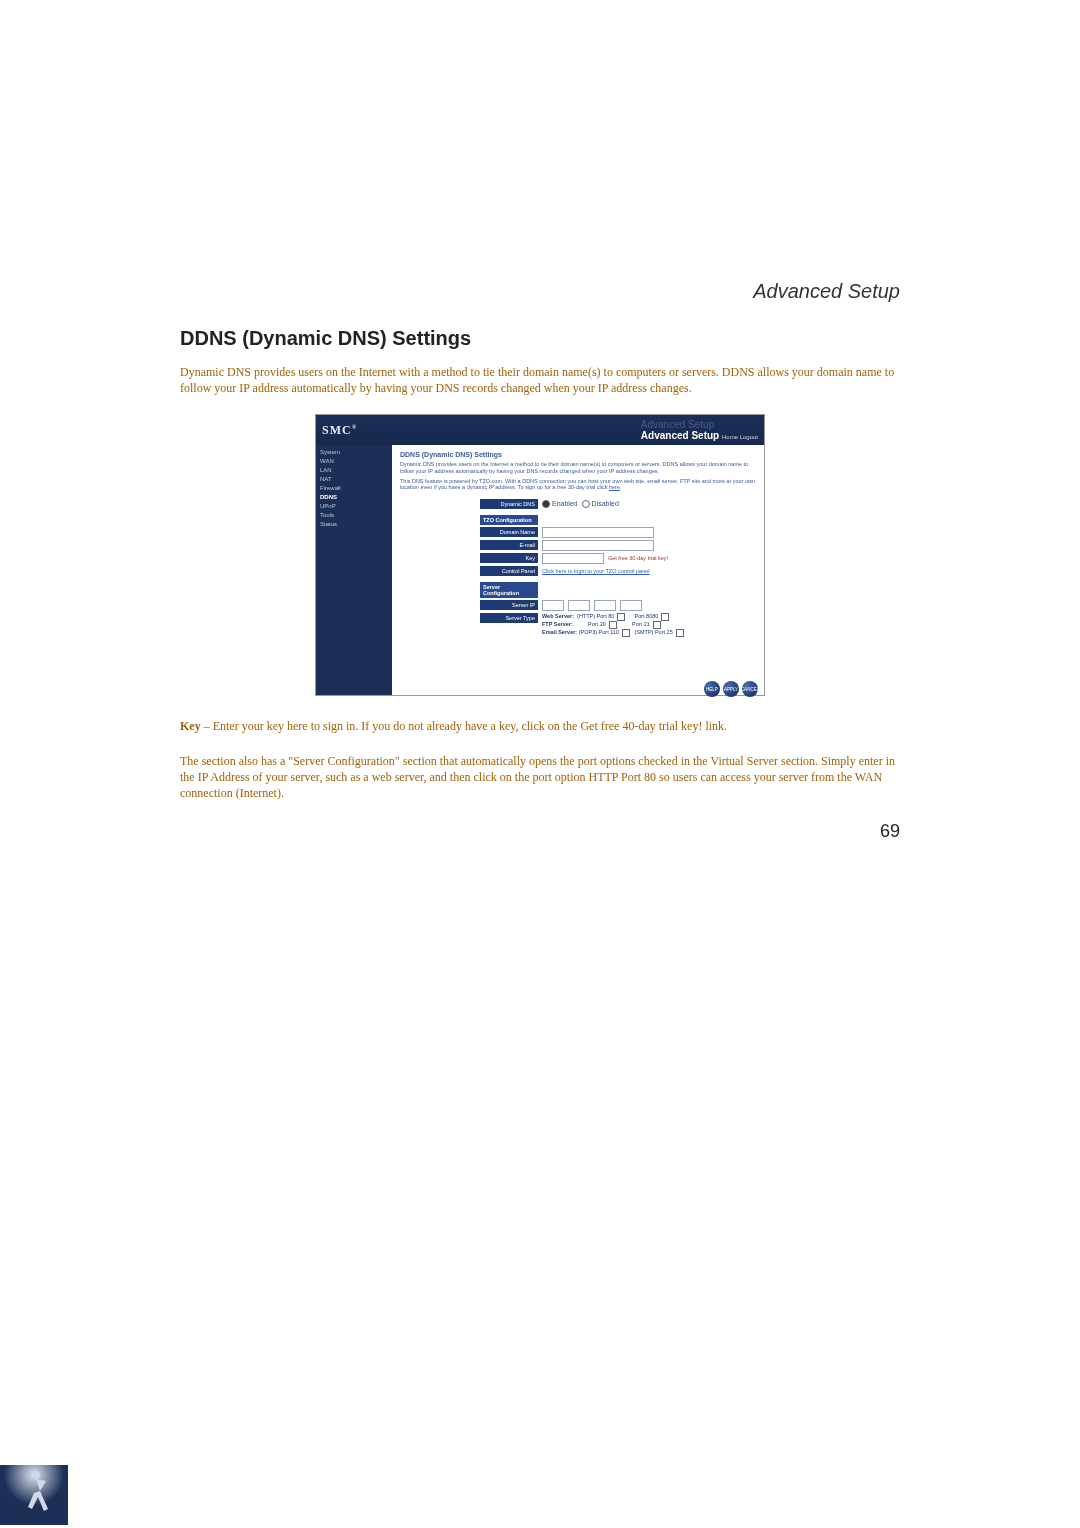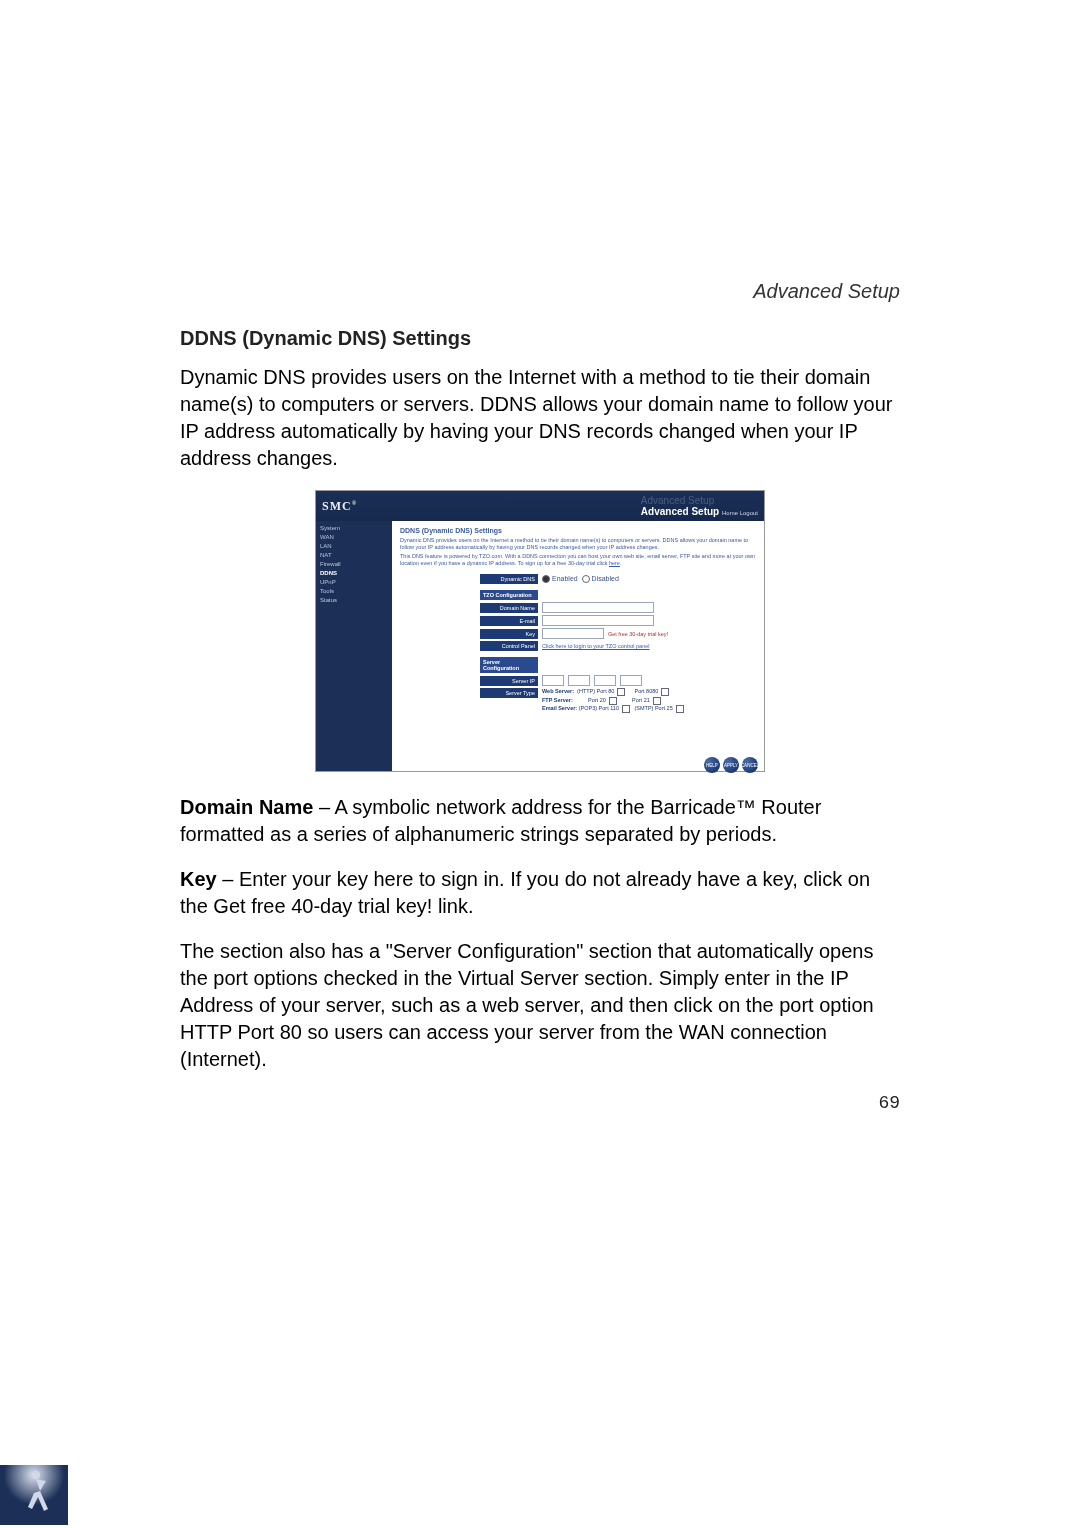--- a/index.html
+++ b/index.html
@@ -23,24 +23,25 @@
     margin-bottom: 24px;
     color: #333;
   }
   .section-title {
     font-weight: bold;
     font-size: 20px;
     margin-bottom: 14px;
     color: #222;
   }
   .body-text {
-    font-size: 20px;
+    font-size: 12px;
     line-height: 1.35;
     margin-bottom: 18px;
-    color: #000000;
+    color: #a16207;
+    font-family: Liberation Serif, serif;
   }
   .screenshot {
     width: 448px;
     margin: 8px auto 22px auto;
     border: 1px solid #999;
     background: #fff;
     font-size: 7px;
     color: #35508b;
   }
   .shot-header {
@@ -117,21 +118,21 @@
     background: radial-gradient(circle at 30% 30%, #4a6ca8, #1e3a74 70%);
     color: #fff; font-size: 4.5px;
     display: flex; align-items: center; justify-content: center;
   }
   .runner {
     position: absolute; left: 0; bottom: 0;
     width: 68px; height: 60px;
     background: radial-gradient(circle at 34px 10px, #dce3f0 0%, rgba(220,227,240,0) 50%), #1b2f57;
   }
   .runner svg { position:absolute; left: 14px; bottom: 2px; }
-  .page-num { text-align: right; font-size: 18px; margin-top: 20px; font-family: Liberation Mono, monospace; }
+  .page-num { text-align: right; font-size: 18px; margin-top: 20px; }
 </style>
 </head>
 <body>
 
 <div class="page">
 
   <div class="header-right">Advanced Setup</div>
 
   <div class="section-title">DDNS (Dynamic DNS) Settings</div>
 
@@ -221,21 +222,18 @@
         <div class="footer-balls">
           <div class="ball">HELP</div>
           <div class="ball">APPLY</div>
           <div class="ball">CANCEL</div>
         </div>
       </div>
     </div>
   </div>
 
   <div class="body-text">
-    <b>Domain Name</b><span> – A symbolic network address for the Barricade™ Router formatted as a series of alphanumeric strings separated by periods.</span>
-  </div>
-  <div class="body-text">
     <b>Key</b><span> – Enter your key here to sign in. If you do not already have a key, click on the Get free 40-day trial key! link.</span>
   </div>
   <div class="body-text">The section also has a "Server Configuration" section that automatically opens the port options checked in the Virtual Server section. Simply enter in the IP Address of your server, such as a web server, and then click on the port option HTTP Port 80 so users can access your server from the WAN connection (Internet).</div>
 
   <div class="page-num">69</div>
 </div>
 
 </body></html>

